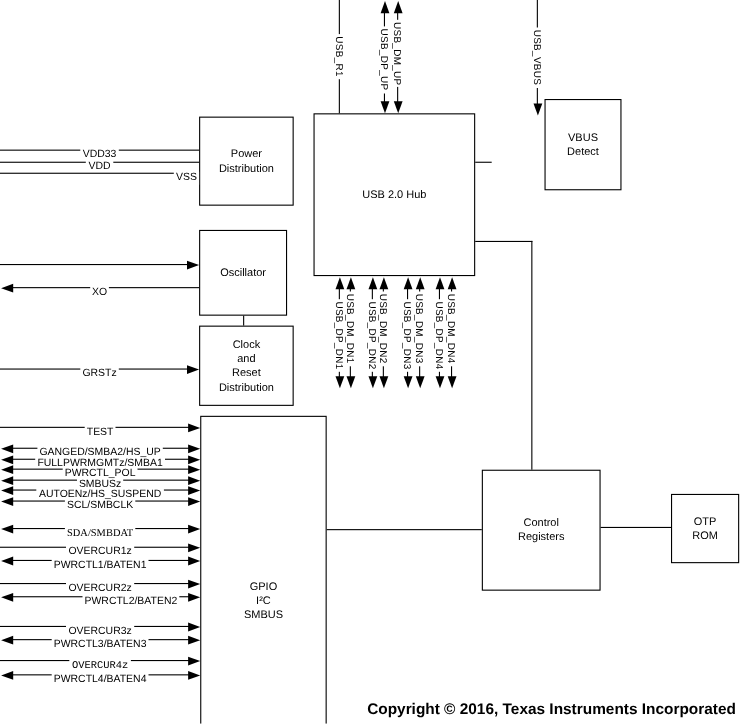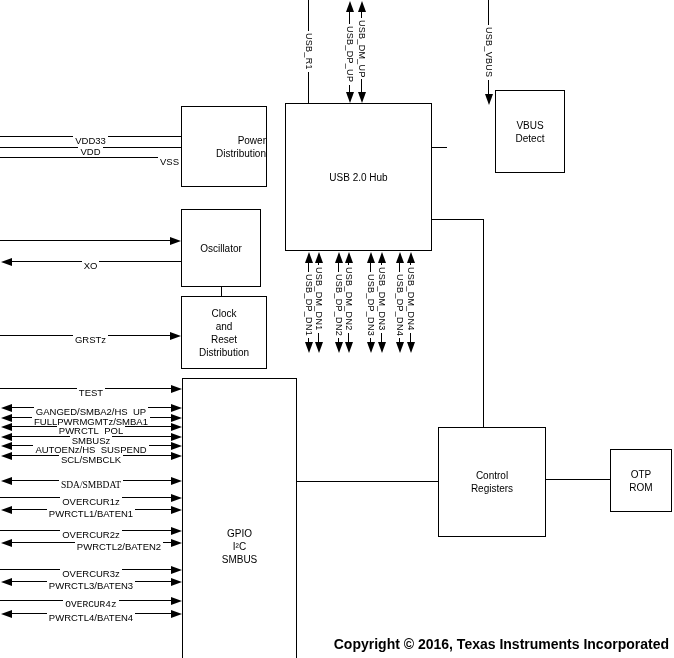--- a/index.html
+++ b/index.html
@@ -31,21 +31,21 @@
     writing-mode:vertical-rl; text-orientation:mixed; background:#fff;
     font-size:9px; line-height:10px; letter-spacing:0.3px; padding:2px 0; white-space:nowrap;
   }
   .copyright { position:absolute; top:639px; right:5px; font-size:14px; line-height:11px;font-weight:bold; }
 </style>
 </head>
 <body>
 
 <div id="diagram">
   <div class="copyright">Copyright © 2016, Texas Instruments Incorporated</div>
-<div class="block" style="left: 181px; top: 106px; width: 86px; height: 81px; align-items: flex-end;">
+<div class="block" style="left: 181px; top: 106px; width: 86px; height: 81px;">
       <span>Power</span>
       <span>Distribution</span>
     </div>
     <div class="block" style="left: 181px; top: 209px; width: 80px; height: 78px;">
       <span>Oscillator</span>
     </div>
     <div class="block" style="left: 181px; top: 296px; width: 86px; height: 73px;">
       <span>Clock</span>
       <span>and</span>
       <span>Reset</span>

